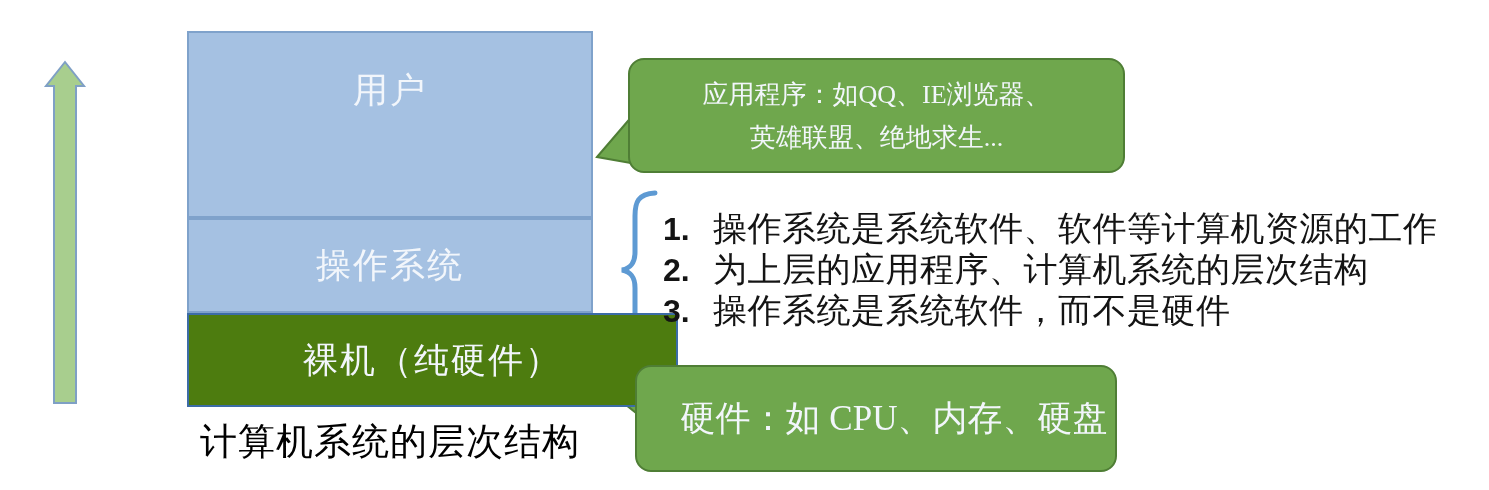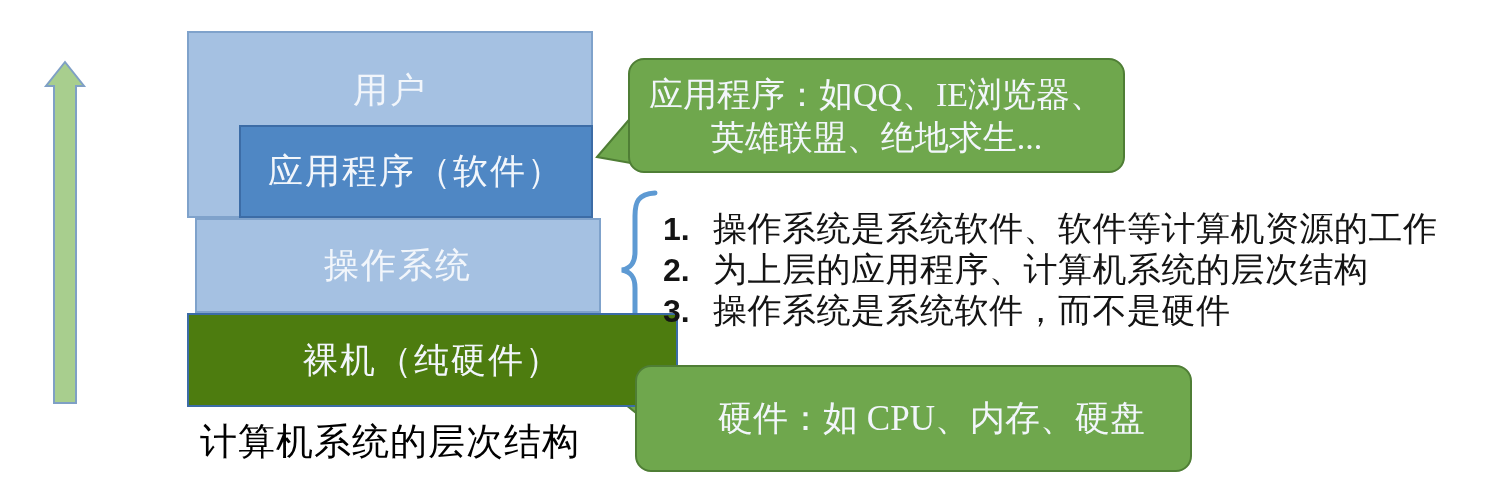--- a/index.html
+++ b/index.html
@@ -12,37 +12,37 @@
 
   
   .layer{position:absolute;box-sizing:border-box;}
   .layer-user{left:187px;top:31px;width:406px;height:187px;
     background:#A5C1E2;border:2px solid #7FA2CB;}
   .layer-apps{left:239px;top:125px;width:354px;height:93px;
     background:#4F87C4;border:2px solid #3C6CA6;
     display:flex;align-items:center;justify-content:center;}
   .layer-os{left:187px;top:218px;width:406px;height:95px;
     background:#A5C1E2;border:2px solid #7FA2CB;
-    display:flex;align-items:center;justify-content:center;margin-left:8px;}
+    display:flex;align-items:center;justify-content:center;}
   .layer-hw{left:187px;top:313px;width:491px;height:94px;
     background:#4d7c0f;border:2px solid #3C6CA6;
     display:flex;align-items:center;justify-content:center;}
   .layer-label{color:#F2F6FB;font-size:35px;letter-spacing:2px;white-space:nowrap;}
   .user-label-wrap{position:absolute;left:0;right:0;top:34px;text-align:center;font-family:Liberation Serif, serif;}
 
   .caption{position:absolute;left:187px;top:417px;width:406px;
     text-align:center;font-size:37px;color:#000000;letter-spacing:1px;white-space:nowrap;}
 
   
   .callout{position:absolute;box-sizing:border-box;background:#6FA74D;
     border:2px solid #4F7E35;border-radius:16px;color:#F2F6FB;
     display:flex;flex-direction:column;align-items:center;justify-content:center;}
   .callout-apps{left:628px;top:58px;width:497px;height:115px;}
-  .callout-apps .line{font-size:34px;line-height:43px;white-space:nowrap;}
-  .callout-hw{left:635px;top:365px;width:557px;height:107px;padding-left:36px;}
+  .callout-apps .line{font-size:26px;line-height:43px;white-space:nowrap;}
+  .callout-hw{left:635px;top:365px;width:482px;height:107px;padding-left:36px;}
   .callout-hw .line{font-size:35px;line-height:40px;white-space:nowrap;}
 
   
   .notes{position:absolute;left:663px;top:206px;width:800px;color:#141414;}
   .note-row{display:flex;align-items:baseline;height:41px;}
   .note-num{width:50px;font-family:"Liberation Sans",sans-serif;
     font-weight:600;font-size:32px;flex:0 0 auto;}
   .note-text{font-size:34px;white-space:nowrap;letter-spacing:0.5px;}
 </style>
 </head>
@@ -56,23 +56,20 @@
     <polygon points="596,381 652,367 645,420" fill="#6FA74D" stroke="#4F7E35" stroke-width="2"></polygon>
     <path d="M 655 193 C 638 194, 635 202, 635 216 L 635 252 C 635 263, 631 268, 622 270 C 631 272, 635 277, 635 288 L 635 324 C 635 338, 638 346, 655 347" fill="none" stroke="#5E9AD3" stroke-width="5" stroke-linecap="round"></path>
   </svg>
 
   <div class="layer layer-user">
     <div class="user-label-wrap">
       <span class="layer-label">用户</span>
     </div>
   </div>
 
-  <div class="layer layer-apps">
-    <span class="layer-label">应用程序（软件）</span>
-  </div>
 
   <div class="layer layer-os">
     <span class="layer-label">操作系统</span>
   </div>
 
   <div class="layer layer-hw">
     <span class="layer-label">裸机（纯硬件）</span>
   </div>
 
   <div class="caption">计算机系统的层次结构</div>

